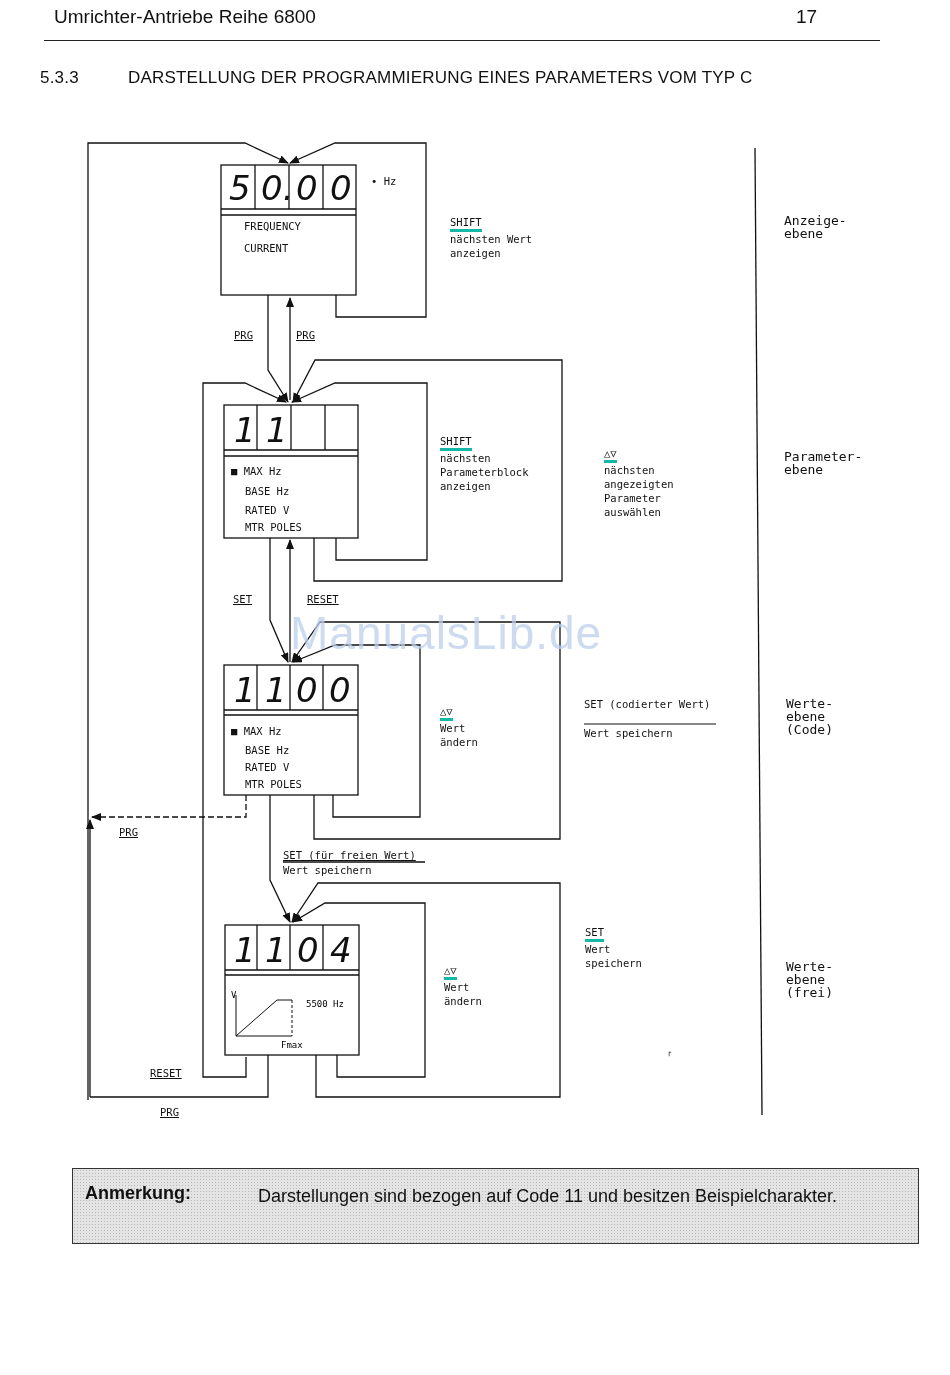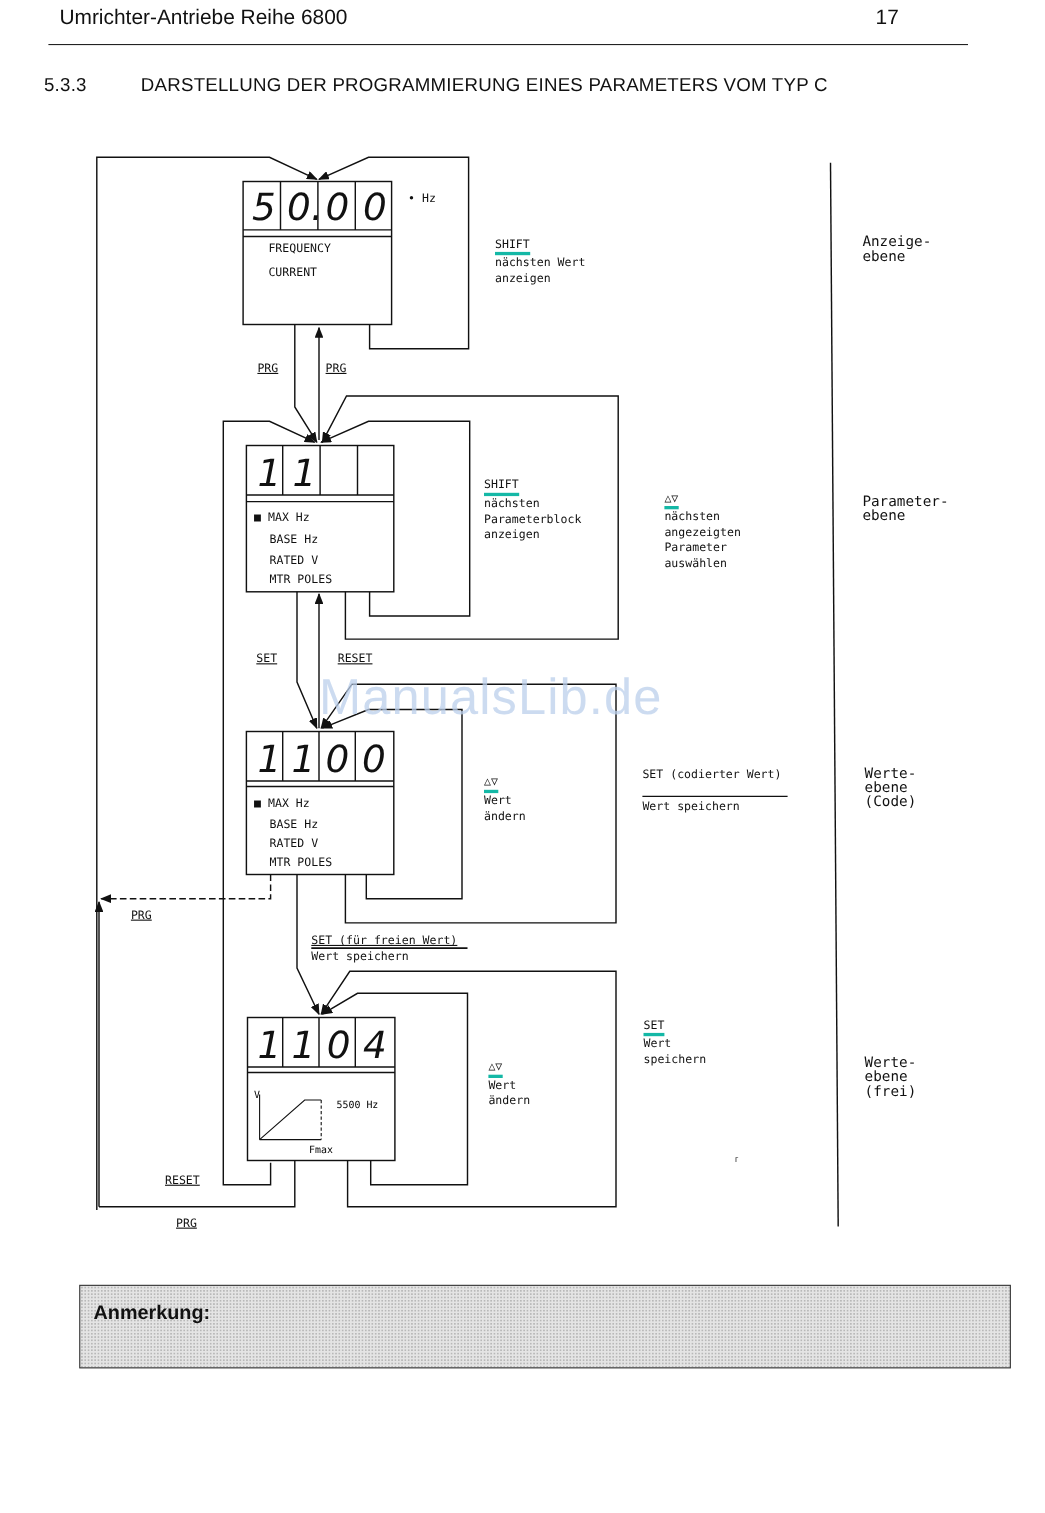--- a/index.html
+++ b/index.html
@@ -220,13 +220,14 @@
 <div class="abs lvl" style="left:786px;top:960px;"><span>Werte-</span>
 <span>ebene</span>
 <span>(frei)</span></div>
 
 <div class="abs cursor-mark">⸢</div>
 
 <div class="abs watermark">ManualsLib.de</div>
 
 <div class="abs note">
   <div class="abs note-label">Anmerkung:</div>
+  <div class="abs note-text">Darstellungen sind bezogen auf Code 11 und besitzen Beispielcharakter.</div>
 </div>
 
 </body></html>

